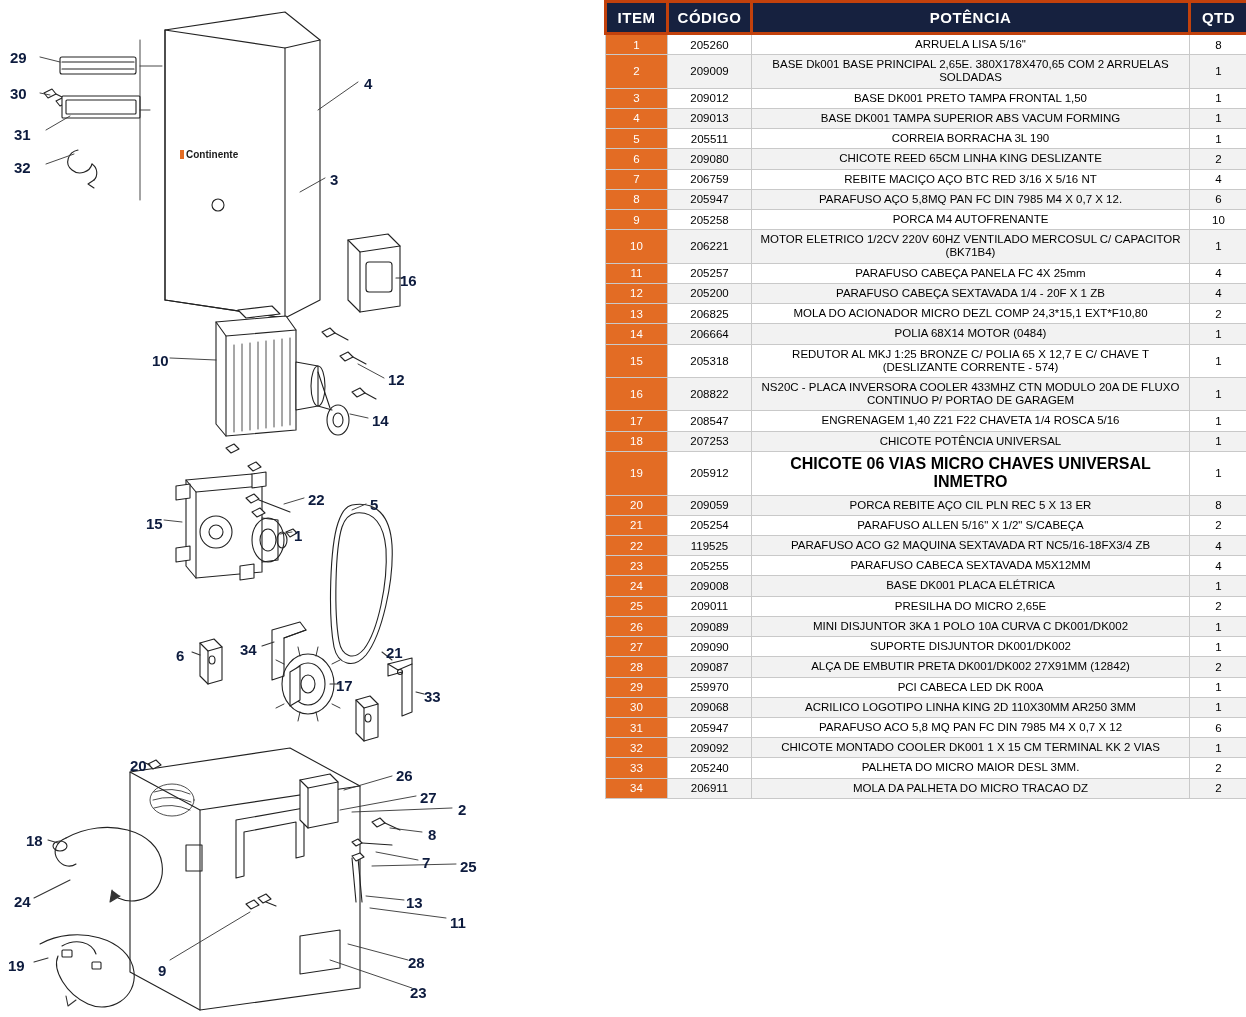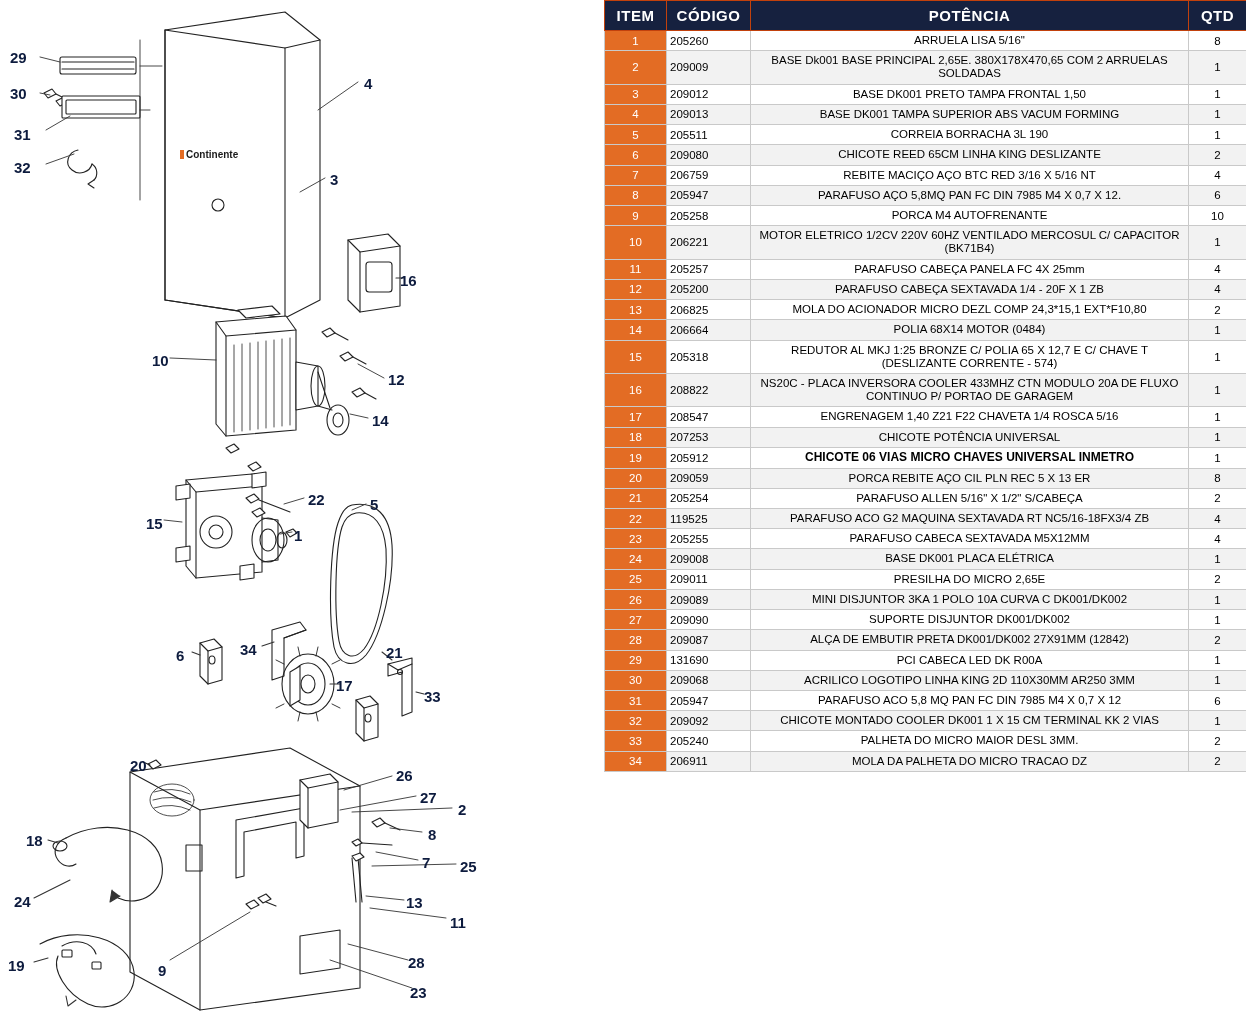--- a/index.html
+++ b/index.html
@@ -35,21 +35,21 @@
     width: 642px;
     border-collapse: collapse;
     table-layout: fixed;
   }
   table.parts thead th {
     background: #16213f;
     color: #ffffff;
     font-size: 15px;
     font-weight: bold;
     padding: 6px 2px;
-    border: 1px solid #c2410c;
+    border: 3px solid #c2410c;
     letter-spacing: .5px;
   }
   col.c-item { width: 62px; }
   col.c-cod  { width: 84px; }
   col.c-desc { width: 438px; }
   col.c-qtd  { width: 58px; }
 
   table.parts td {
     border: 1px solid #c9c9c9;
     font-size: 11.5px;
@@ -61,33 +61,33 @@
 
   td.item {
     background: #E36C24 !important;
     color: #ffffff;
     text-align: center;
     font-size: 13px;
     font-weight: normal;
     border: 1px solid #ffffff;
   }
   td.cod {
-    text-align: left;
+    text-align: center;
     font-size: 13px;
   }
   td.desc {
     text-align: center;
     font-size: 11.5px;
     line-height: 1.15;
   }
   td.qtd {
     text-align: center;
     font-size: 14px;
   }
-  td.desc.strong { font-weight: bold; font-size: 12px; }
+  td.desc.strong { font-weight: bold; font-size: 16px; }
 </style>
 </head>
 <body>
 
 <div id="root">
 
   <div id="diagram">
     <svg width="600" height="1017" viewBox="0 0 600 1017" xmlns="http://www.w3.org/2000/svg">
       <g fill="none" stroke="#222" stroke-width="1.1" stroke-linejoin="round" stroke-linecap="round">
 
@@ -562,21 +562,21 @@
             <td class="qtd">1</td>
           </tr>
           <tr class="alt">
             <td class="item">28</td>
             <td class="cod">209087</td>
             <td class="desc">ALÇA DE EMBUTIR PRETA DK001/DK002 27X91MM (12842)</td>
             <td class="qtd">2</td>
           </tr>
           <tr>
             <td class="item">29</td>
-            <td class="cod">131690</td>
+            <td class="cod">259970</td>
             <td class="desc">PCI CABECA LED DK R00A</td>
             <td class="qtd">1</td>
           </tr>
           <tr class="alt">
             <td class="item">30</td>
             <td class="cod">209068</td>
             <td class="desc">ACRILICO LOGOTIPO LINHA KING 2D 110X30MM AR250 3MM</td>
             <td class="qtd">1</td>
           </tr>
           <tr>

